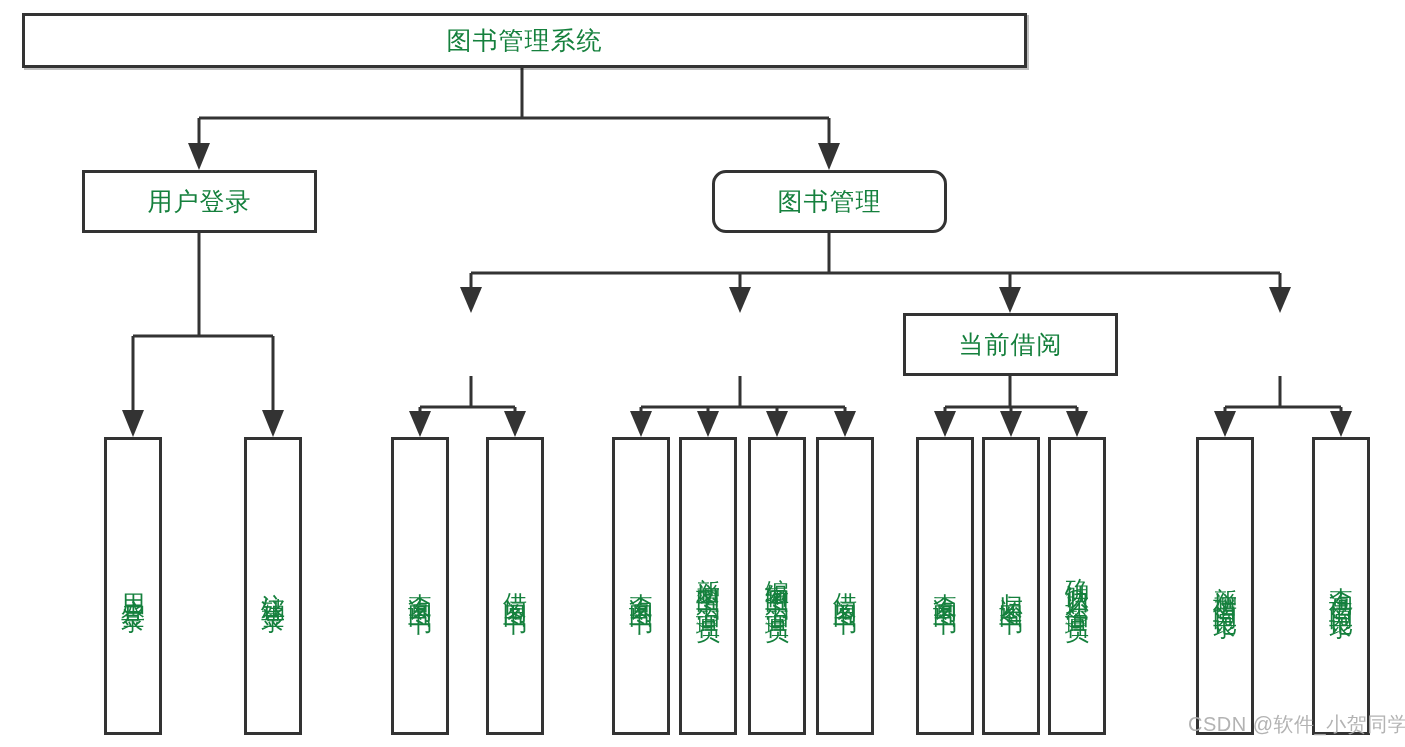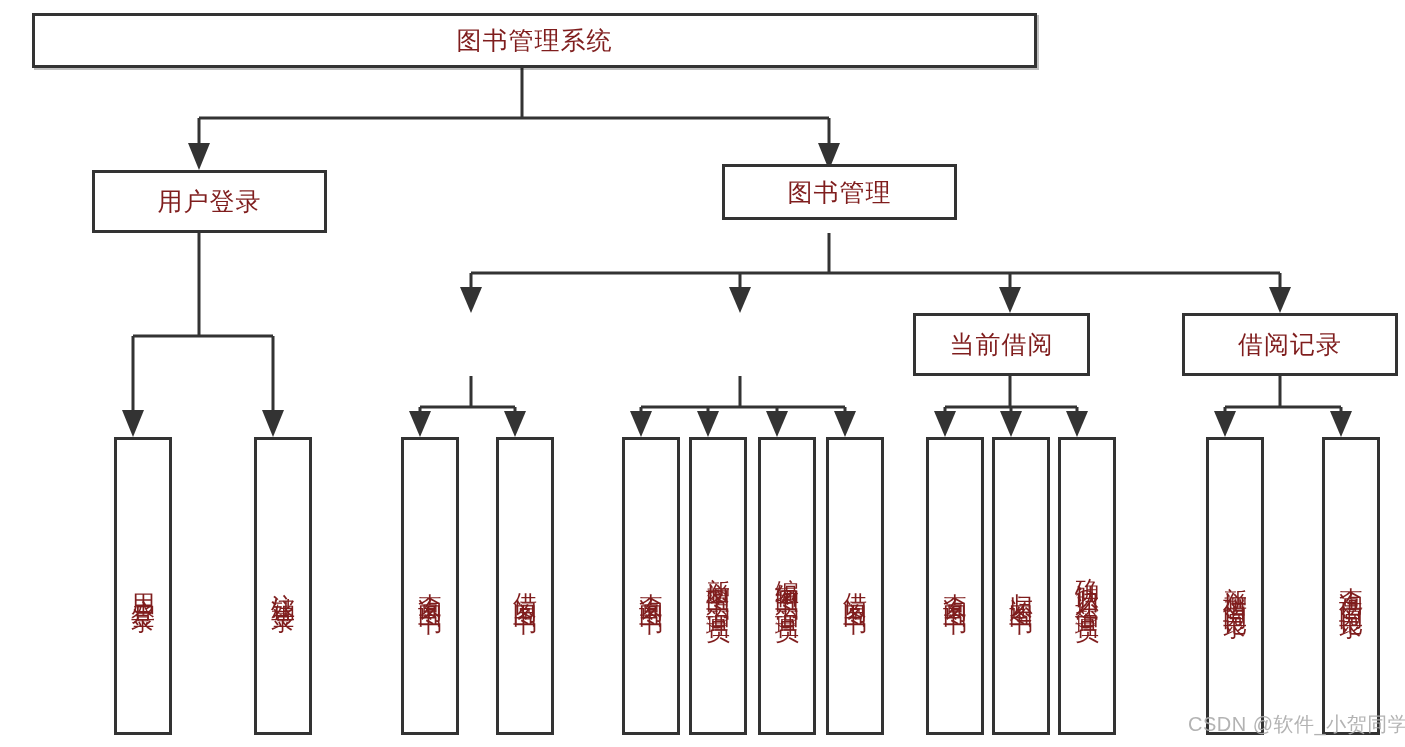--- a/index.html
+++ b/index.html
@@ -14,26 +14,25 @@
   }
   .connectors {
     position: absolute;
     left: 0; top: 0;
     width: 1405px; height: 747px;
   }
   .node {
     position: absolute;
     background: #ffffff;
     border: 3px solid #333333;
-    color: #7f1d1d;
+    color: #15803d;
     display: flex;
     align-items: center;
     justify-content: center;
     text-align: center;
-    margin-left: 10px;
   }
   .node.h {
     font-size: 25px;
     letter-spacing: 1px;
     line-height: 1;
   }
   .node.root { box-shadow: 2px 2px 0 rgba(0,0,0,0.25); }
   .node.v {
     top: 437px;
     width: 58px;
@@ -96,24 +95,23 @@
       <polygon points="1000,411 1022,411 1011,437"></polygon>
       <polygon points="1066,411 1088,411 1077,437"></polygon>
       <polygon points="1214,411 1236,411 1225,437"></polygon>
       <polygon points="1330,411 1352,411 1341,437"></polygon>
     </g>
   </svg>
 
   <div class="node h root" style="left:22px; top:13px; width:1005px; height:55px;">图书管理系统</div>
 
   <div class="node h" style="left:82px; top:170px; width:235px; height:63px;">用户登录</div>
-  <div class="node h" style="left:712px; top:164px; width:235px; height:56px;">图书管理</div>
+  <div class="node h" style="left:712px; top:170px; width:235px; height:63px;border-radius:14px;">图书管理</div>
 
-  <div class="node h" style="left:903px; top:313px; width:177px; height:63px;text-align:center;">当前借阅</div>
-  <div class="node h" style="left:1172px; top:313px; width:216px; height:63px;">借阅记录</div>
+  <div class="node h" style="left:903px; top:313px; width:215px; height:63px;text-align:center;">当前借阅</div>
 
   <div class="node v" style="left:104px;">用户登录</div>
   <div class="node v" style="left:244px;">注销登录</div>
 
   <div class="node v" style="left:391px;">查询图书</div>
   <div class="node v" style="left:486px;">借阅图书</div>
 
   <div class="node v" style="left:612px;">查询图书</div>
   <div class="node v" style="left:679px;">新增图书（管理员）</div>
   <div class="node v" style="left:748px;">编辑图书（管理员）</div>

